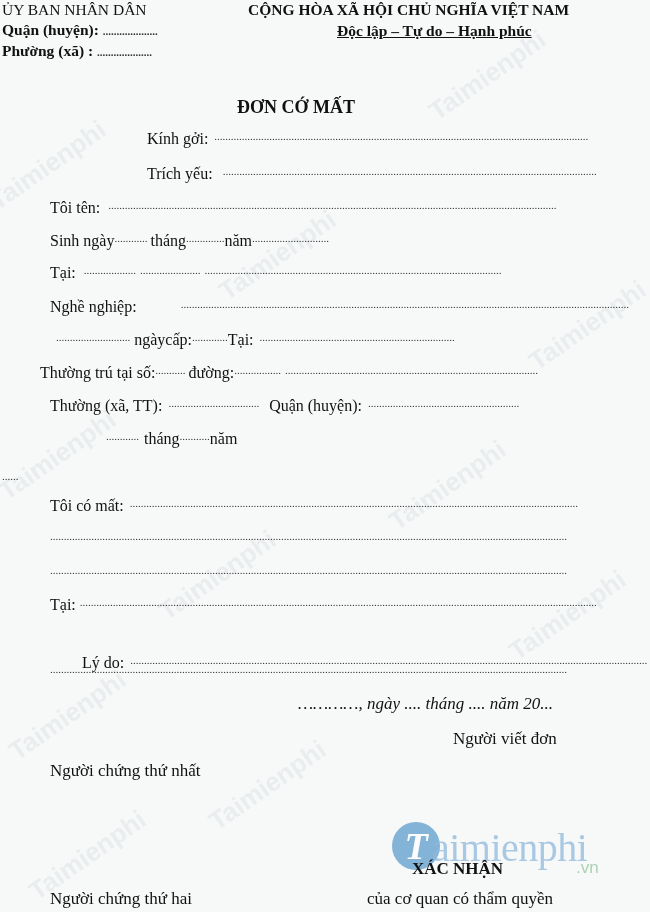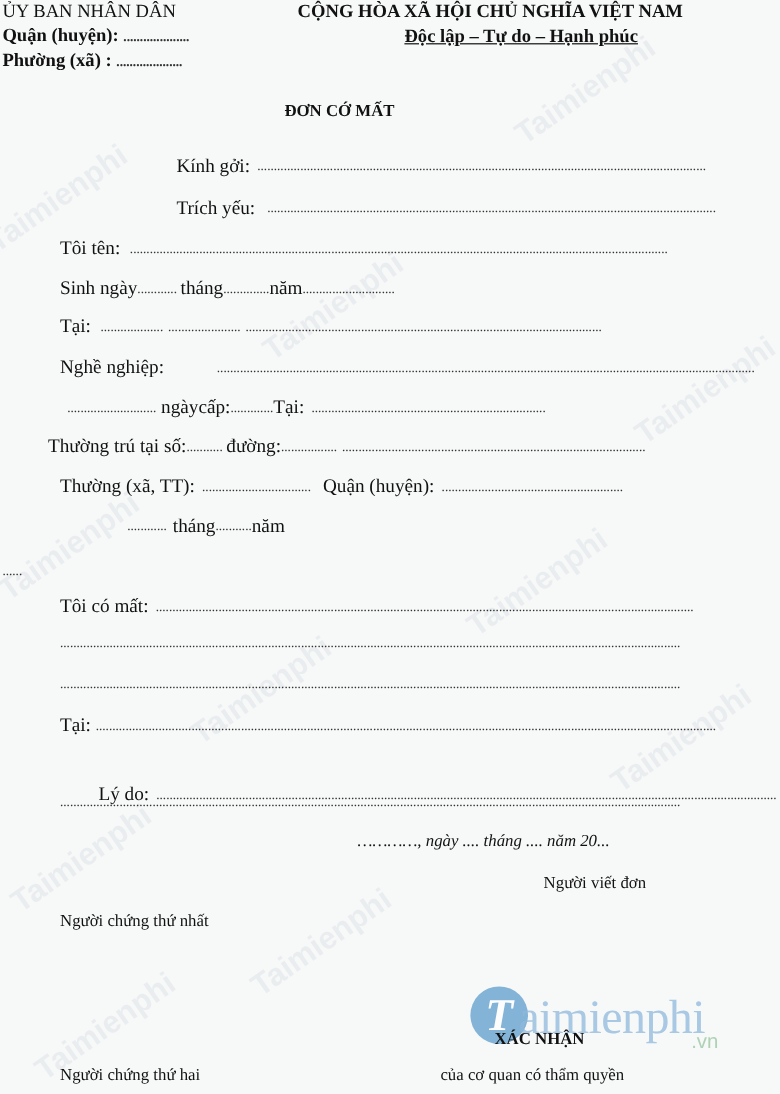--- a/index.html
+++ b/index.html
@@ -5,22 +5,22 @@
   html, body { margin:0; padding:0; }
   body {
     width:650px; height:912px; overflow:hidden; position:relative;
     background:#f7f8f8;
     font-family:"Liberation Serif","DejaVu Serif",serif;
     color:#111;
   }
   .abs { position:absolute; white-space:nowrap; }
   .bold { font-weight:bold; }
   .t15 { font-size:15.5px; }
-  .t16 { font-size:14px; }
-  .row { position:absolute; display:flex; align-items:center; font-size:16px; white-space:nowrap; }
+  .t16 { font-size:17px; }
+  .row { position:absolute; display:flex; align-items:flex-start; font-size:16px; white-space:nowrap; }
   .fill { flex:1; overflow:hidden; white-space:nowrap; letter-spacing:0px; color:#333; font-size:11px; }
   .dots { color:#333; font-size:11px; letter-spacing:0; }
   .u { text-decoration:underline; }
   .wm {
     position:absolute; color:rgba(180,190,200,0.18); font-family:"Liberation Sans",sans-serif;
     font-size:26px; font-weight:bold; transform:rotate(-35deg); pointer-events:none; white-space:nowrap;
   }
   .logo { position:absolute; left:392px; top:822px; width:230px; height:60px; pointer-events:none; }
   .logo .T {
     position:absolute; left:0; top:0; width:48px; height:48px; border-radius:50%;
@@ -59,21 +59,21 @@
   <span class="dots">....................</span>
 </div>
 <div class="abs t15 bold" style="left:2px;top:42px;">
   <span>Phường (xã)  :</span>
   <span class="dots">....................</span>
 </div>
 
 <div class="abs t15 bold" style="left:248px;top:1px;">CỘNG HÒA XÃ HỘI CHỦ NGHĨA VIỆT NAM</div>
 <div class="abs t15 bold u" style="left:337px;top:22px;">Độc lập – Tự do – Hạnh phúc</div>
 
-<div class="abs bold" style="left:237px;top:86px;font-size:14px;">ĐƠN CỚ MẤT</div>
+<div class="abs bold" style="left:237px;top:97px;font-size:18px;">ĐƠN CỚ MẤT</div>
 
 <div class="row" style="left:147px;top:130px;width:503px;">
   <span>Kính gởi:</span>
   <span class="fill" style="margin-left:6px;">........................................................................................................................................</span>
 </div>
 <div class="row" style="left:147px;top:165px;width:503px;">
   <span>Trích yếu:</span>
   <span class="fill" style="margin-left:10px;">........................................................................................................................................</span>
 </div>
 <div class="row" style="left:50px;top:199px;width:600px;">

